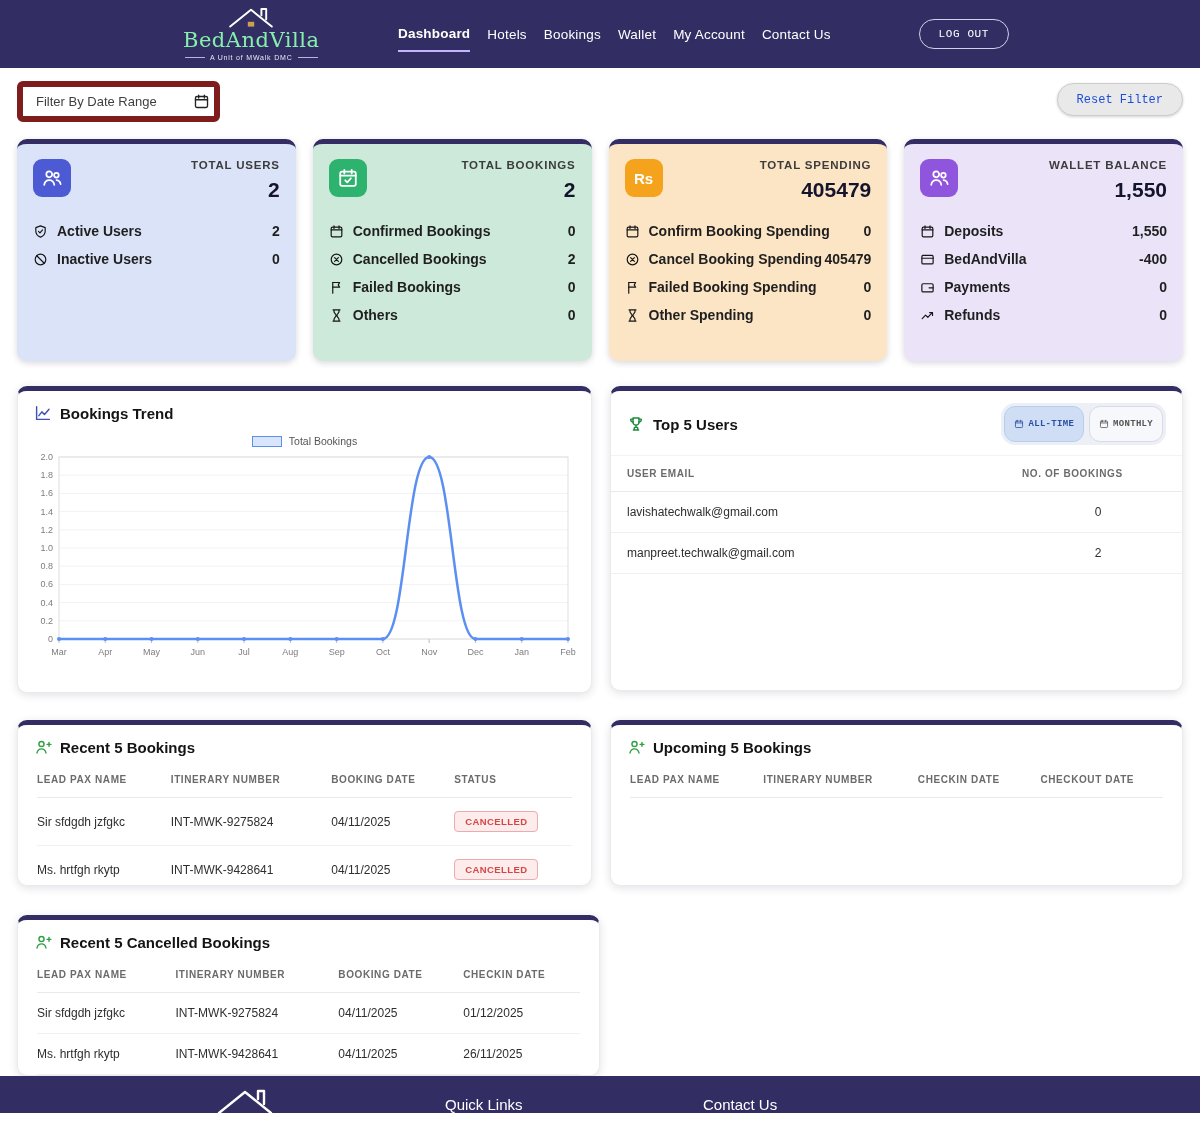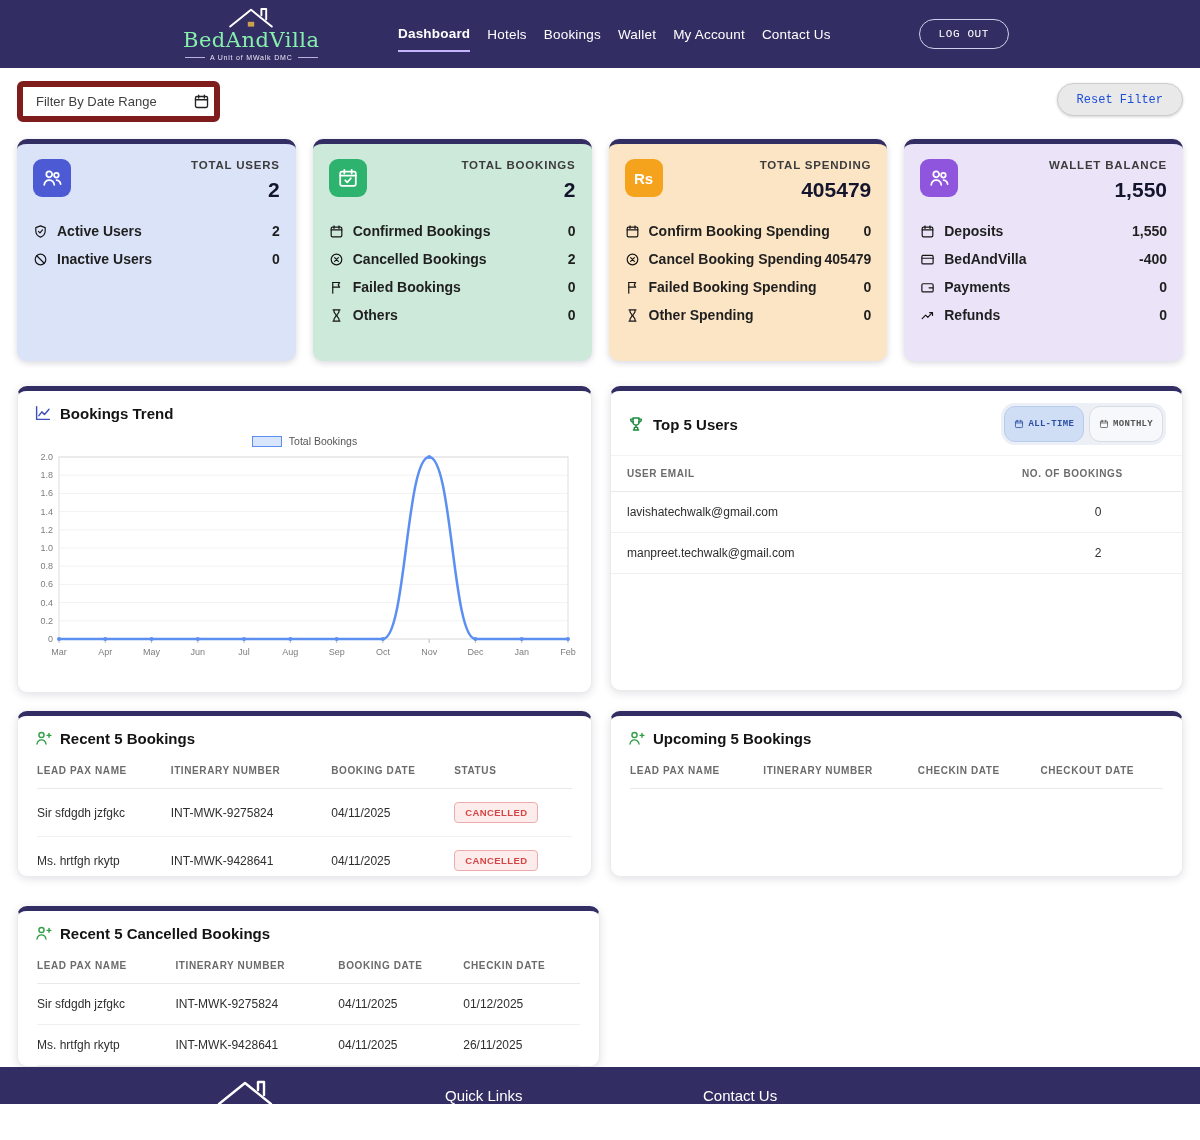--- a/index.html
+++ b/index.html
@@ -65,21 +65,21 @@
   .toggle{display:flex;align-items:center;gap:4px;font-size:9px;font-weight:700;letter-spacing:.3px;padding:12px 9px;border-radius:11px;color:#555;background:#f7f8fb;border:1px solid #d8dce5}
   .toggle.active{background:#cfdef5;color:#2c4fa3;border-color:#b8cdec}
   .tgl-ic{width:10px;height:10px}
   .data-table{width:100%;border-collapse:collapse}
   .data-table th{font-size:10px;color:#6b6b6b;font-weight:700;letter-spacing:.6px;text-align:left;padding:12px 8px 12px 0;border-bottom:1px solid #e9e9e9;white-space:nowrap}
   .data-table td{font-size:12px;color:#2e2e2e;padding:13px 8px 13px 0;border-bottom:1px solid #f0f0f0;white-space:nowrap}
   .tu-table th:first-child,.tu-table td:first-child{padding-left:16px}
   .tu-table{border-top:1px solid #f3f3f3}
   .center{text-align:center}
 
-  .row3{margin-top:18px;display:grid;grid-template-columns:575px 1fr;gap:18px;align-items:start}
+  .row3{margin-top:27px;display:grid;grid-template-columns:575px 1fr;gap:18px;align-items:start}
   .table-card{height:166px}
   .table-wrap{padding:0 19px}
   .row4{margin-top:29px}
   .cancelled-card{height:161px;width:583px}
   .badge{display:inline-block;padding:4px 10px;font-size:9.5px;font-weight:700;letter-spacing:.4px;color:#d64545;background:#fdecec;border:1px solid #eeabab;border-radius:4px}
 
   
   .footer{height:37px;background:#322e63;position:relative;overflow:hidden}
   .footer-house{position:absolute;left:213px;top:10px;width:64px;height:30px;stroke:#fff;stroke-width:2.4;fill:none;stroke-linecap:round;stroke-linejoin:round}
   .footer-title{position:absolute;top:20px;color:#fff;font-size:15px;font-weight:500}

